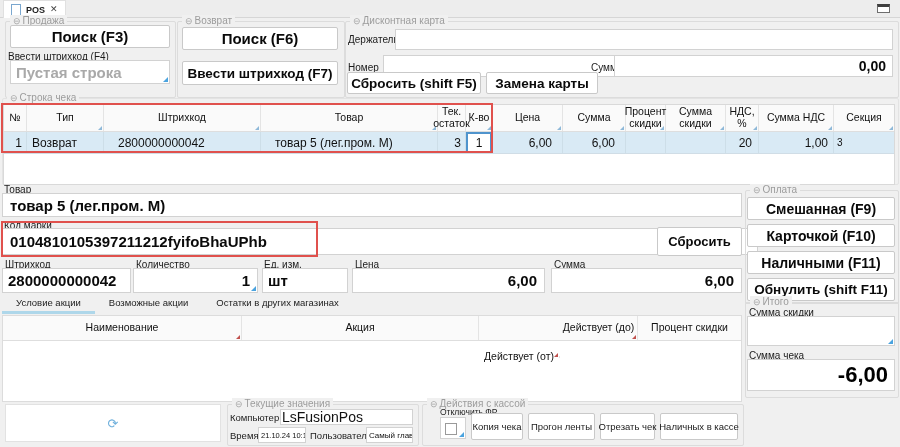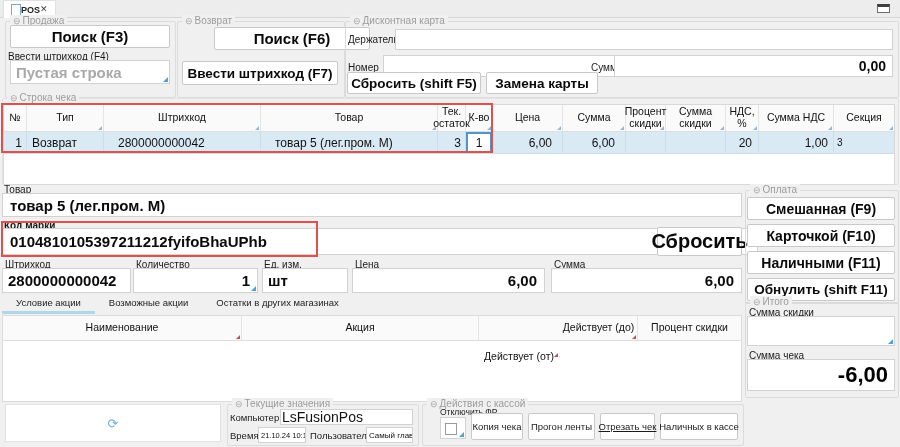--- a/index.html
+++ b/index.html
@@ -1,21 +1,21 @@
 <!DOCTYPE html>
 <html><head>
 <meta charset="utf-8">
 <style>
   html,body{margin:0;padding:0;}
   .screen{position:relative;width:900px;height:447px;background:#f0f0f0;
     font-family:"Liberation Sans",sans-serif;overflow:hidden;outline:1px solid #d5d5d5;}
   
   .tabbar{position:absolute;left:0;top:0;width:900px;height:17px;background:#ededed;border-bottom:1px solid #d6d6d6;}
   .tab{position:absolute;left:3px;top:0;height:17px;background:#fff;border:1px solid #e0e0e0;border-bottom:none;
-    display:flex;align-items:center;padding:0 7px;}
+    display:flex;align-items:center;gap:5px;padding:0 7px;}
   .doc-ic{width:8px;height:10px;border:1px solid #7aa7cf;background:#fff;}
   .tab-title{font-size:9px;font-weight:bold;color:#222;}
   .tab-close{font-size:9px;color:#444;line-height:1;}
   .restore-ic{position:absolute;left:877px;top:4px;width:13px;height:9px;border:1px solid #6e6e6e;background:#fff;border-top:3px solid #3f3f3f;box-sizing:border-box;}
   
   .group{position:absolute;border:1px solid #dcdcdc;border-radius:2px;}
   .glabel{position:absolute;top:-7px;left:4px;background:#f0f0f0;color:#9c9c9c;font-size:10px;
     padding:0 3px;white-space:nowrap;display:flex;align-items:center;gap:2px;line-height:12px;}
   .gcollapse{font-size:9px;color:#a8a8a8;}
   
@@ -91,21 +91,21 @@
   <div class="field rsz" style="left:10px;top:60px;width:160px;height:24px;padding-left:5px;">
     <span class="val placeholder">Пустая строка</span>
   </div>
 
   <div class="group" style="left:177px;top:21px;width:166px;height:75px;">
     <div class="glabel">
       <span class="gcollapse">⊖</span>
       <span>Возврат</span>
     </div>
   </div>
-  <div class="btn" style="left:182px;top:27px;width:156px;height:23px;font-size:15px;margin-left:32px;">Поиск (F6)</div>
+  <div class="btn" style="left:182px;top:27px;width:156px;height:23px;font-size:15px;">Поиск (F6)</div>
   <div class="btn" style="left:182px;top:61px;width:156px;height:24px;font-size:13.5px;">Ввести штрихкод (F7)</div>
 
   <div class="group" style="left:345px;top:21px;width:552px;height:75px;">
     <div class="glabel">
       <span class="gcollapse">⊖</span>
       <span>Дисконтная карта</span>
     </div>
   </div>
   <div class="lbl" style="left:348px;top:34px;">Держатель</div>
   <div class="field" style="left:395px;top:29px;width:498px;height:21px;padding:0 5px;">
@@ -161,25 +161,25 @@
       <div class="dcell" style="width:75px;justify-content:flex-end;padding-right:5px;">1,00</div>
       <div class="dcell" style="width:60px;padding-left:3px;font-size:10px;border-right:none;">3</div>
     </div>
     <div class="filler"></div>
   </div>
 
   <div class="lbl" style="left:4px;top:184px;">Товар</div>
   <div class="field" style="left:2px;top:193px;width:740px;height:24px;padding-left:7px;">
     <span class="val">товар 5 (лег.пром. М)</span>
   </div>
-  <div class="lbl" style="left:4px;top:220px;font-weight:bold;">Код марки</div>
+  <div class="lbl" style="left:4px;top:220px;">Код марки</div>
   <div class="field" style="left:2px;top:228px;width:756px;height:27px;padding-left:7px;">
     <span class="val">0104810105397211212fyifoBhaUPhb</span>
   </div>
-  <div class="btn" style="left:657px;top:227px;width:85px;height:29px;font-size:20px;">Сбросить</div>
+  <div class="btn" style="left:657px;top:227px;width:85px;height:29px;font-size:13px;">Сбросить</div>
 
   <div class="lbl" style="left:5px;top:259px;">Штрихкод</div>
   <div class="lbl" style="left:136px;top:259px;">Количество</div>
   <div class="lbl" style="left:264px;top:259px;">Ед. изм.</div>
   <div class="lbl" style="left:355px;top:259px;">Цена</div>
   <div class="lbl" style="left:554px;top:259px;">Сумма</div>
   <div class="field" style="left:2px;top:268px;width:129px;height:25px;padding-left:5px;">
     <span class="val">2800000000042</span>
   </div>
   <div class="field right rsz" style="left:133px;top:268px;width:125px;height:25px;padding-right:7px;">
@@ -260,19 +260,19 @@
       <span class="gcollapse">⊖</span>
       <span>Действия с кассой</span>
     </div>
   </div>
   <div class="slbl" style="left:440px;top:407px;font-size:8.5px;">Отключить ФР</div>
   <div class="chkcell rsz">
     <span class="chk"></span>
   </div>
   <div class="sbtn" style="left:471px;top:413px;width:52px;height:27px;">Копия чека</div>
   <div class="sbtn" style="left:528px;top:413px;width:67px;height:27px;">Прогон ленты</div>
-  <div class="sbtn" style="left:600px;top:413px;width:55px;height:27px;text-decoration:underline;">Отрезать чек</div>
+  <div class="sbtn" style="left:600px;top:413px;width:55px;height:27px;">Отрезать чек</div>
   <div class="sbtn" style="left:660px;top:413px;width:78px;height:27px;">Наличных в кассе</div>
 
   <div class="redbox" style="left:1px;top:103px;width:492px;height:50px;"></div>
   <div class="redbox" style="left:1px;top:221px;width:317px;height:36px;"></div>
 
 </div>
 
 </body></html>

